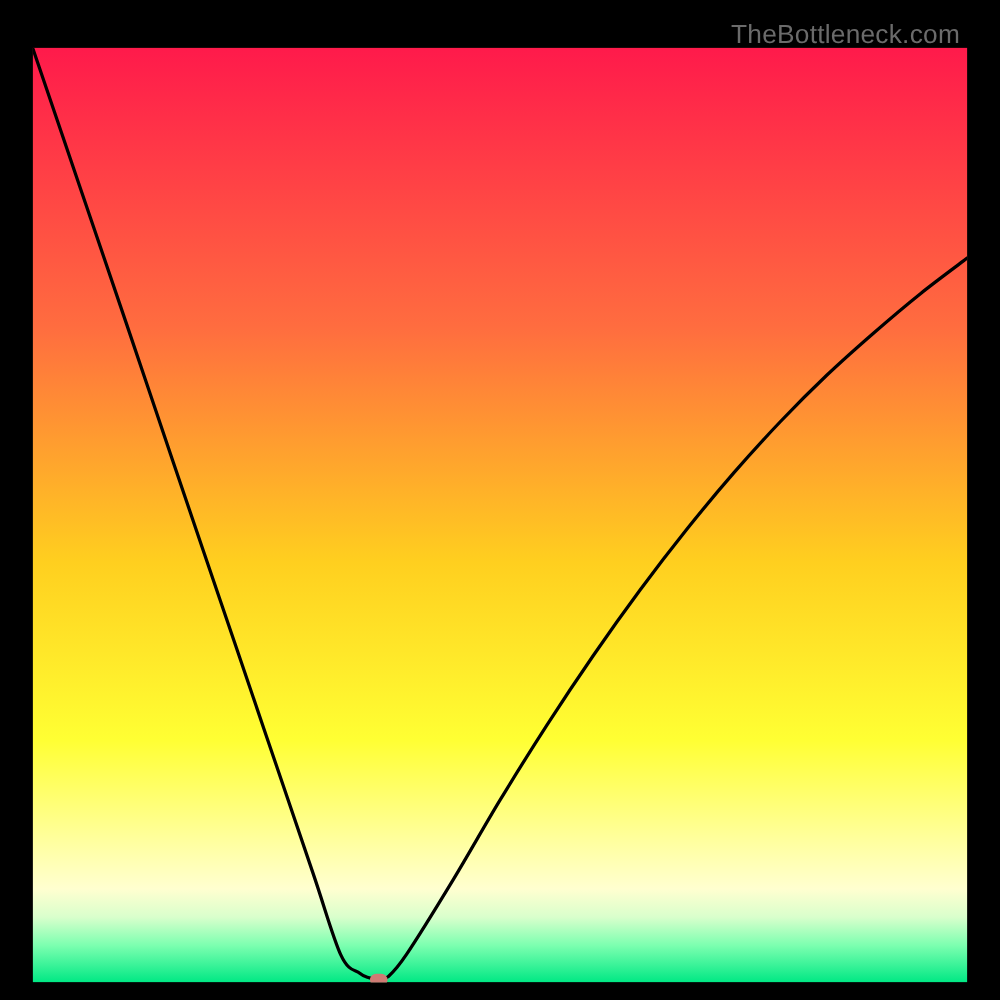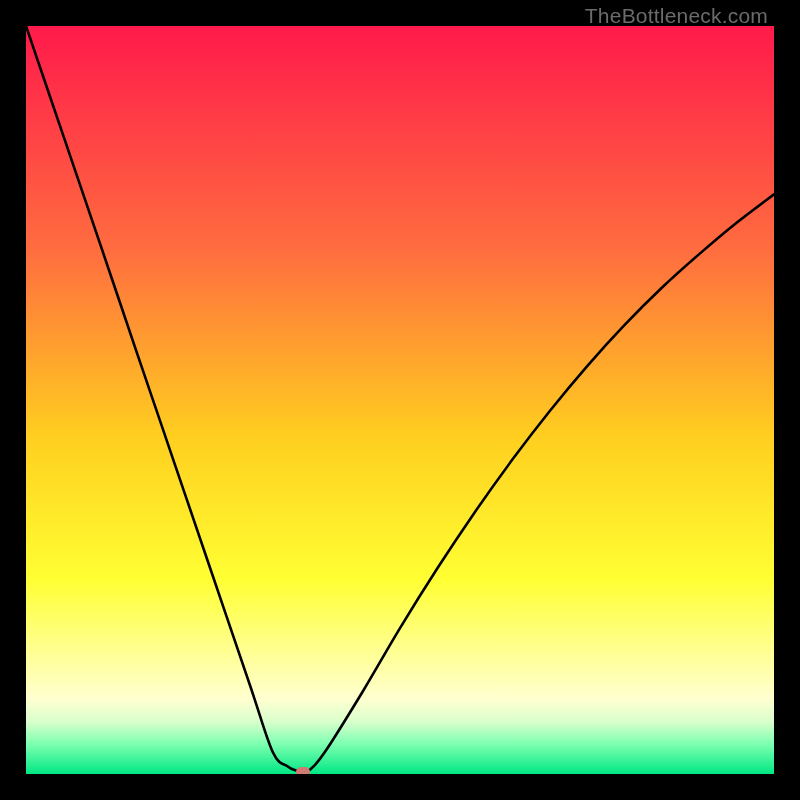--- a/index.html
+++ b/index.html
@@ -2,20 +2,21 @@
 <html><head>
 <meta charset="utf-8">
 <style>
   * { margin: 0; padding: 0; box-sizing: border-box; }
   html, body { width: 800px; height: 800px; overflow: hidden; background: #000; }
   .frame {
     position: relative;
     width: 800px;
     height: 596px;
     background: #000;
+    margin-top: 12px;
   }
   .plot-area {
     position: absolute;
     left: 26px;
     top: 26px;
     width: 748px;
     height: 748px;
     overflow: hidden;
   }
   .gradient {

